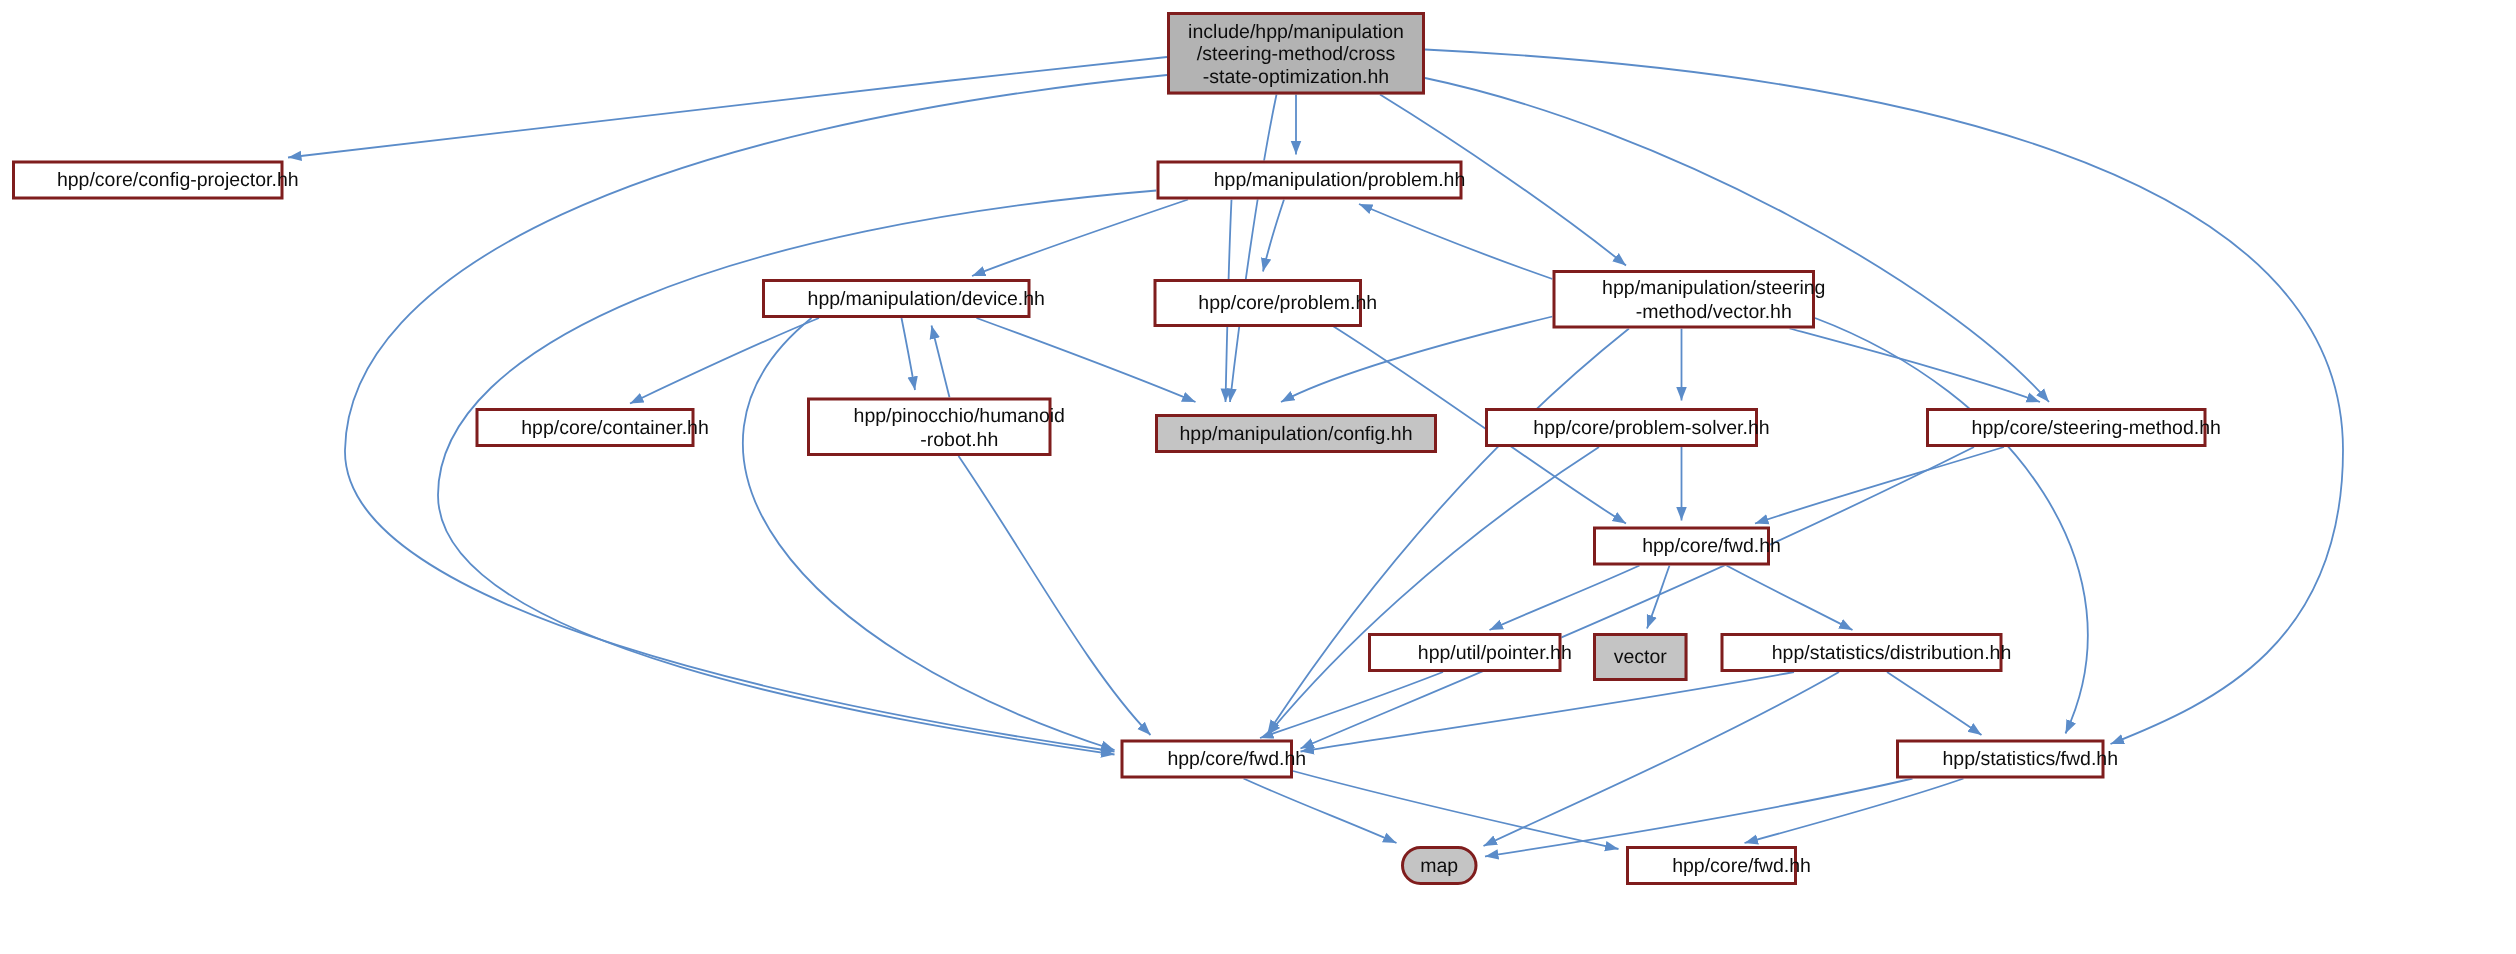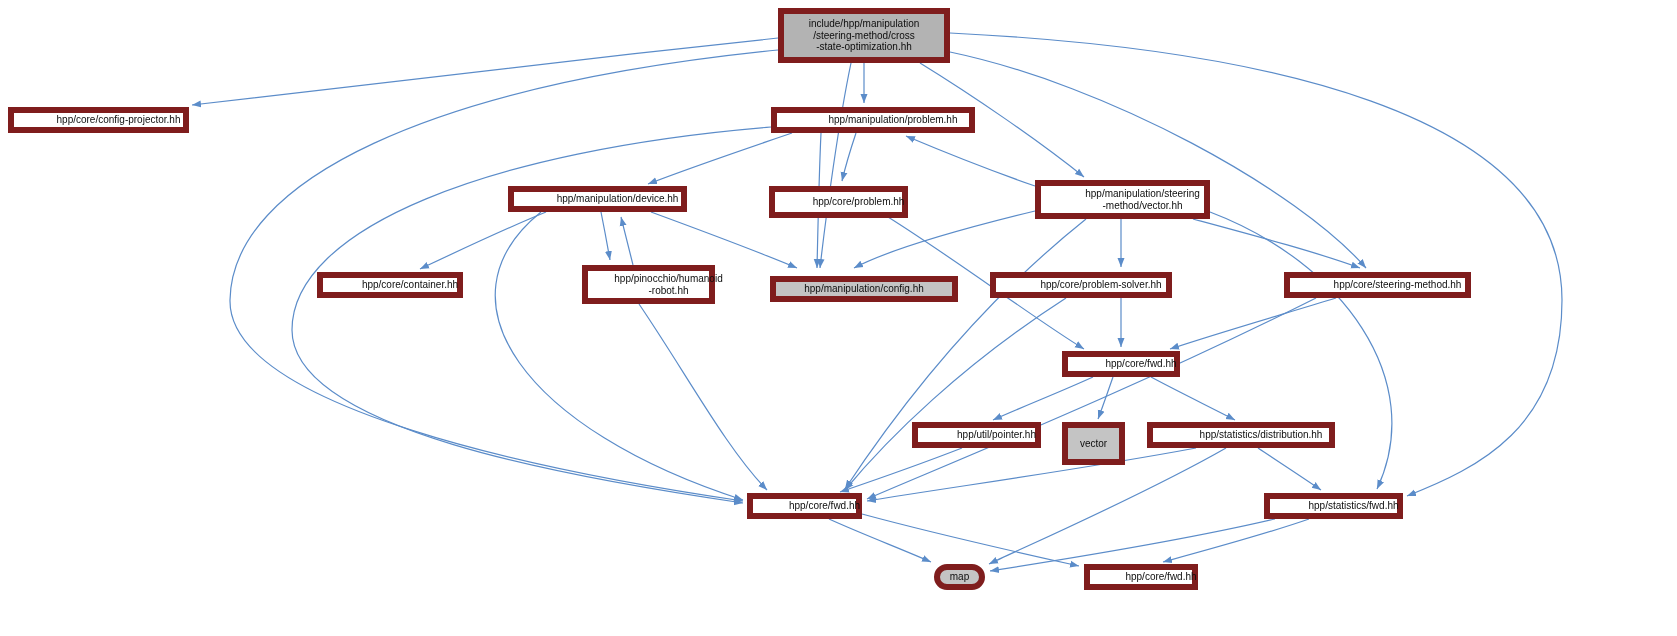--- a/index.html
+++ b/index.html
@@ -8,26 +8,26 @@
     width:1677px;height:636px;
     background:#ffffff;
     font-family:"Liberation Sans", sans-serif;
     overflow:hidden;
   }
   #edges-layer{position:absolute;left:0;top:0;}
   .edge{fill:none;stroke-width:1.2px;}
   .node{
     position:absolute;
     box-sizing:border-box;
-    border:6px solid #7f1d1d;
+    border:2px solid #7f1d1d;
     background:#ffffff;
     display:flex;flex-direction:column;
     align-items:center;justify-content:center;
     text-align:center;
-    font-size:10px;line-height:1.18;
+    font-size:13px;line-height:1.18;
     color:#0d0d0d;
     padding:2px 5px;
     white-space:nowrap;
   }
   .node.link{cursor:pointer;padding-left:45px;}
   .node.fill-root{background:#b3b3b3;}
   .node.fill-gray{background:#c4c4c4;}
   .node-line{pointer-events:none;}
 </style>
 </head>
@@ -100,40 +100,40 @@
       <div class="node link" style="left: 769px; top: 186px; width: 139px; height: 32px;">
         <div class="node-line">hpp/core/problem.hh</div>
       </div>
       <div class="node link" style="left: 1035px; top: 180px; width: 175px; height: 39px;">
         <div class="node-line">hpp/manipulation/steering</div>
         <div class="node-line">-method/vector.hh</div>
       </div>
       <div class="node link" style="left: 317px; top: 272px; width: 146px; height: 26px;">
         <div class="node-line">hpp/core/container.hh</div>
       </div>
-      <div class="node link" style="left: 538px; top: 265px; width: 133px; height: 39px; margin-left: 44px;">
+      <div class="node link" style="left: 538px; top: 265px; width: 163px; height: 39px;">
         <div class="node-line">hpp/pinocchio/humanoid</div>
         <div class="node-line">-robot.hh</div>
       </div>
       <div class="node fill-gray" style="left: 723px; top: 276px; width: 188px; height: 26px; margin-left: 47px;">
         <div class="node-line">hpp/manipulation/config.hh</div>
       </div>
       <div class="node link" style="left: 990px; top: 272px; width: 182px; height: 26px;">
         <div class="node-line">hpp/core/problem-solver.hh</div>
       </div>
       <div class="node link" style="left: 1284px; top: 272px; width: 187px; height: 26px;">
         <div class="node-line">hpp/core/steering-method.hh</div>
       </div>
       <div class="node link" style="left: 1062px; top: 351px; width: 118px; height: 26px;">
         <div class="node-line">hpp/core/fwd.hh</div>
       </div>
       <div class="node link" style="left: 912px; top: 422px; width: 129px; height: 26px;">
         <div class="node-line">hpp/util/pointer.hh</div>
       </div>
-      <div class="node fill-gray" style="left: 1062px; top: 422px; width: 63px; height: 43px;">
+      <div class="node fill-gray" style="left: 1062px; top: 422px; width: 63px; height: 32px;">
         <div class="node-line">vector</div>
       </div>
       <div class="node link" style="left: 1147px; top: 422px; width: 188px; height: 26px;">
         <div class="node-line">hpp/statistics/distribution.hh</div>
       </div>
       <div class="node link" style="left: 747px; top: 493px; width: 115px; height: 26px;">
         <div class="node-line">hpp/core/fwd.hh</div>
       </div>
       <div class="node link" style="left: 1264px; top: 493px; width: 139px; height: 26px;">
         <div class="node-line">hpp/statistics/fwd.hh</div>

